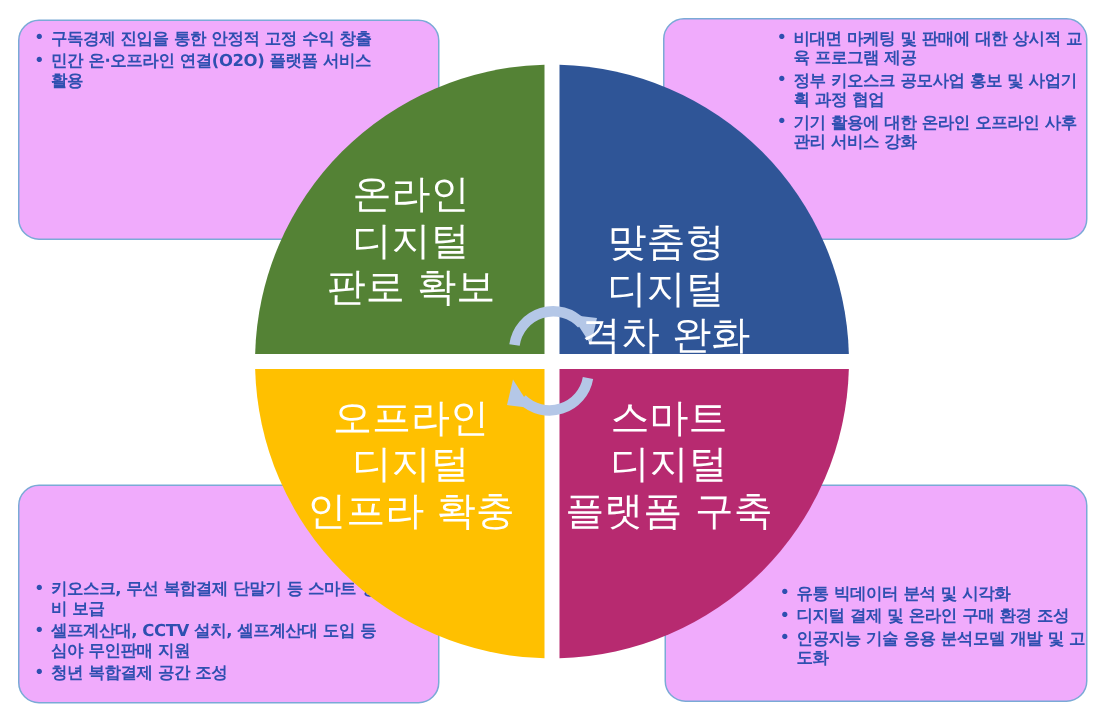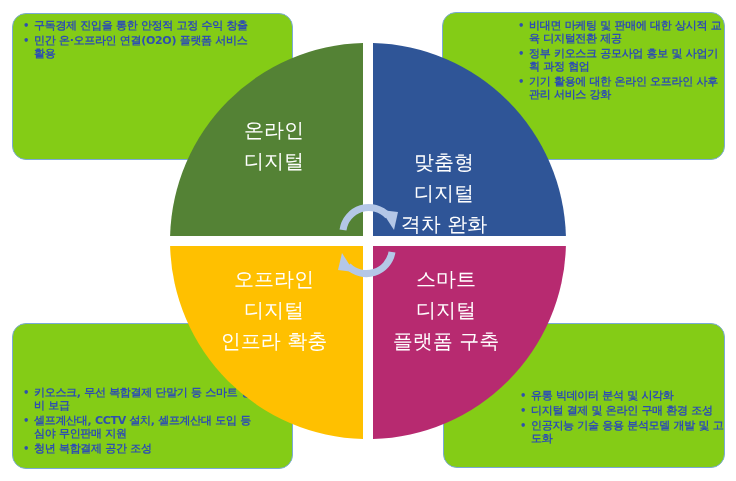--- a/index.html
+++ b/index.html
@@ -1,47 +1,47 @@
 <!DOCTYPE html>
 <html><head>
 <meta charset="utf-8">
 <style>
   html, body { margin:0; padding:0; background:#ffffff; }
   body { width:736px; height:481px; position:relative; overflow:hidden;
          font-family:"DejaVu Sans","Liberation Sans",sans-serif; }
-  .box { position:absolute; border:1.2px solid #7aaad6; border-radius:14px; background:#84cc16; box-sizing:border-box; }
+  .box { position:absolute; border:1.2px solid #7aaad6; border-radius:14px; background:#f0abfc; box-sizing:border-box; }
   .box ul { list-style:none; margin:0; padding:0; position:absolute; }
   .box li { position:relative; padding-left:12px; color:#2e4fb0; font-weight:bold;
             font-size:11px; line-height:13px; margin-bottom:2px; letter-spacing:-0.3px; }
   .box li::before { content:"•"; position:absolute; left:1px; top:0; color:#2e4fb0; font-size:10px; }
   #box-tl { left:12px; top:13px; width:281px; height:147px; }
   #box-tl ul { left:9px; top:5px; width:235px; }
   #box-tr { left:442px; top:12px; width:283px; height:148px; }
   #box-tr ul { left:74px; top:6px; width:205px; }
   #box-bl { left:12px; top:323px; width:281px; height:146px; }
   #box-bl ul { left:9px; top:62px; width:235px; }
   #box-br { left:443px; top:323px; width:282px; height:145px; }
   #box-br ul { left:75px; top:65px; width:205px; }
   svg#wheel { position:absolute; left:0; top:0; }
   .qlabel { position:absolute; width:180px; text-align:center; color:#ffffff;
-            font-size:20px; line-height:31px; }
+            font-size:26px; line-height:31px; }
   .qlabel span { display:block; }
 </style>
 </head>
 <body>
 
 <div class="box" id="box-tl">
   <ul>
     <li>구독경제 진입을 통한 안정적 고정 수익 창출</li>
     <li>민간 온·오프라인 연결(O2O) 플랫폼 서비스 활용</li>
   </ul>
 </div>
 <div class="box" id="box-tr">
   <ul>
-    <li>비대면 마케팅 및 판매에 대한 상시적 교육 디지털전환 제공</li>
+    <li>비대면 마케팅 및 판매에 대한 상시적 교육 프로그램 제공</li>
     <li>정부 키오스크 공모사업 홍보 및 사업기획 과정 협업</li>
     <li>기기 활용에 대한 온라인 오프라인 사후관리 서비스 강화</li>
   </ul>
 </div>
 <div class="box" id="box-bl">
   <ul>
     <li>키오스크, 무선 복합결제 단말기 등 스마트 장비 보급</li>
     <li>셀프계산대, CCTV 설치, 셀프계산대 도입 등 심야 무인판매 지원</li>
     <li>청년 복합결제 공간 조성</li>
   </ul>
@@ -67,20 +67,21 @@
   </g>
   <g fill="#b4c7e7">
     <polygon points="381,210 398,212 394,230"></polygon>
     <polygon points="354,272 338,270 342,253"></polygon>
   </g>
 </svg>
 
 <div class="qlabel" style="left:184px;top:115px;">
   <span>온라인</span>
   <span>디지털</span>
+  <span>판로 확보</span>
 </div>
 <div class="qlabel" style="left:354px;top:115px;margin-top:32px;">
   <span>맞춤형</span>
   <span>디지털</span>
   <span>격차 완화</span>
 </div>
 <div class="qlabel" style="left:184px;top:264px;">
   <span>오프라인</span>
   <span>디지털</span>
   <span>인프라 확충</span>

